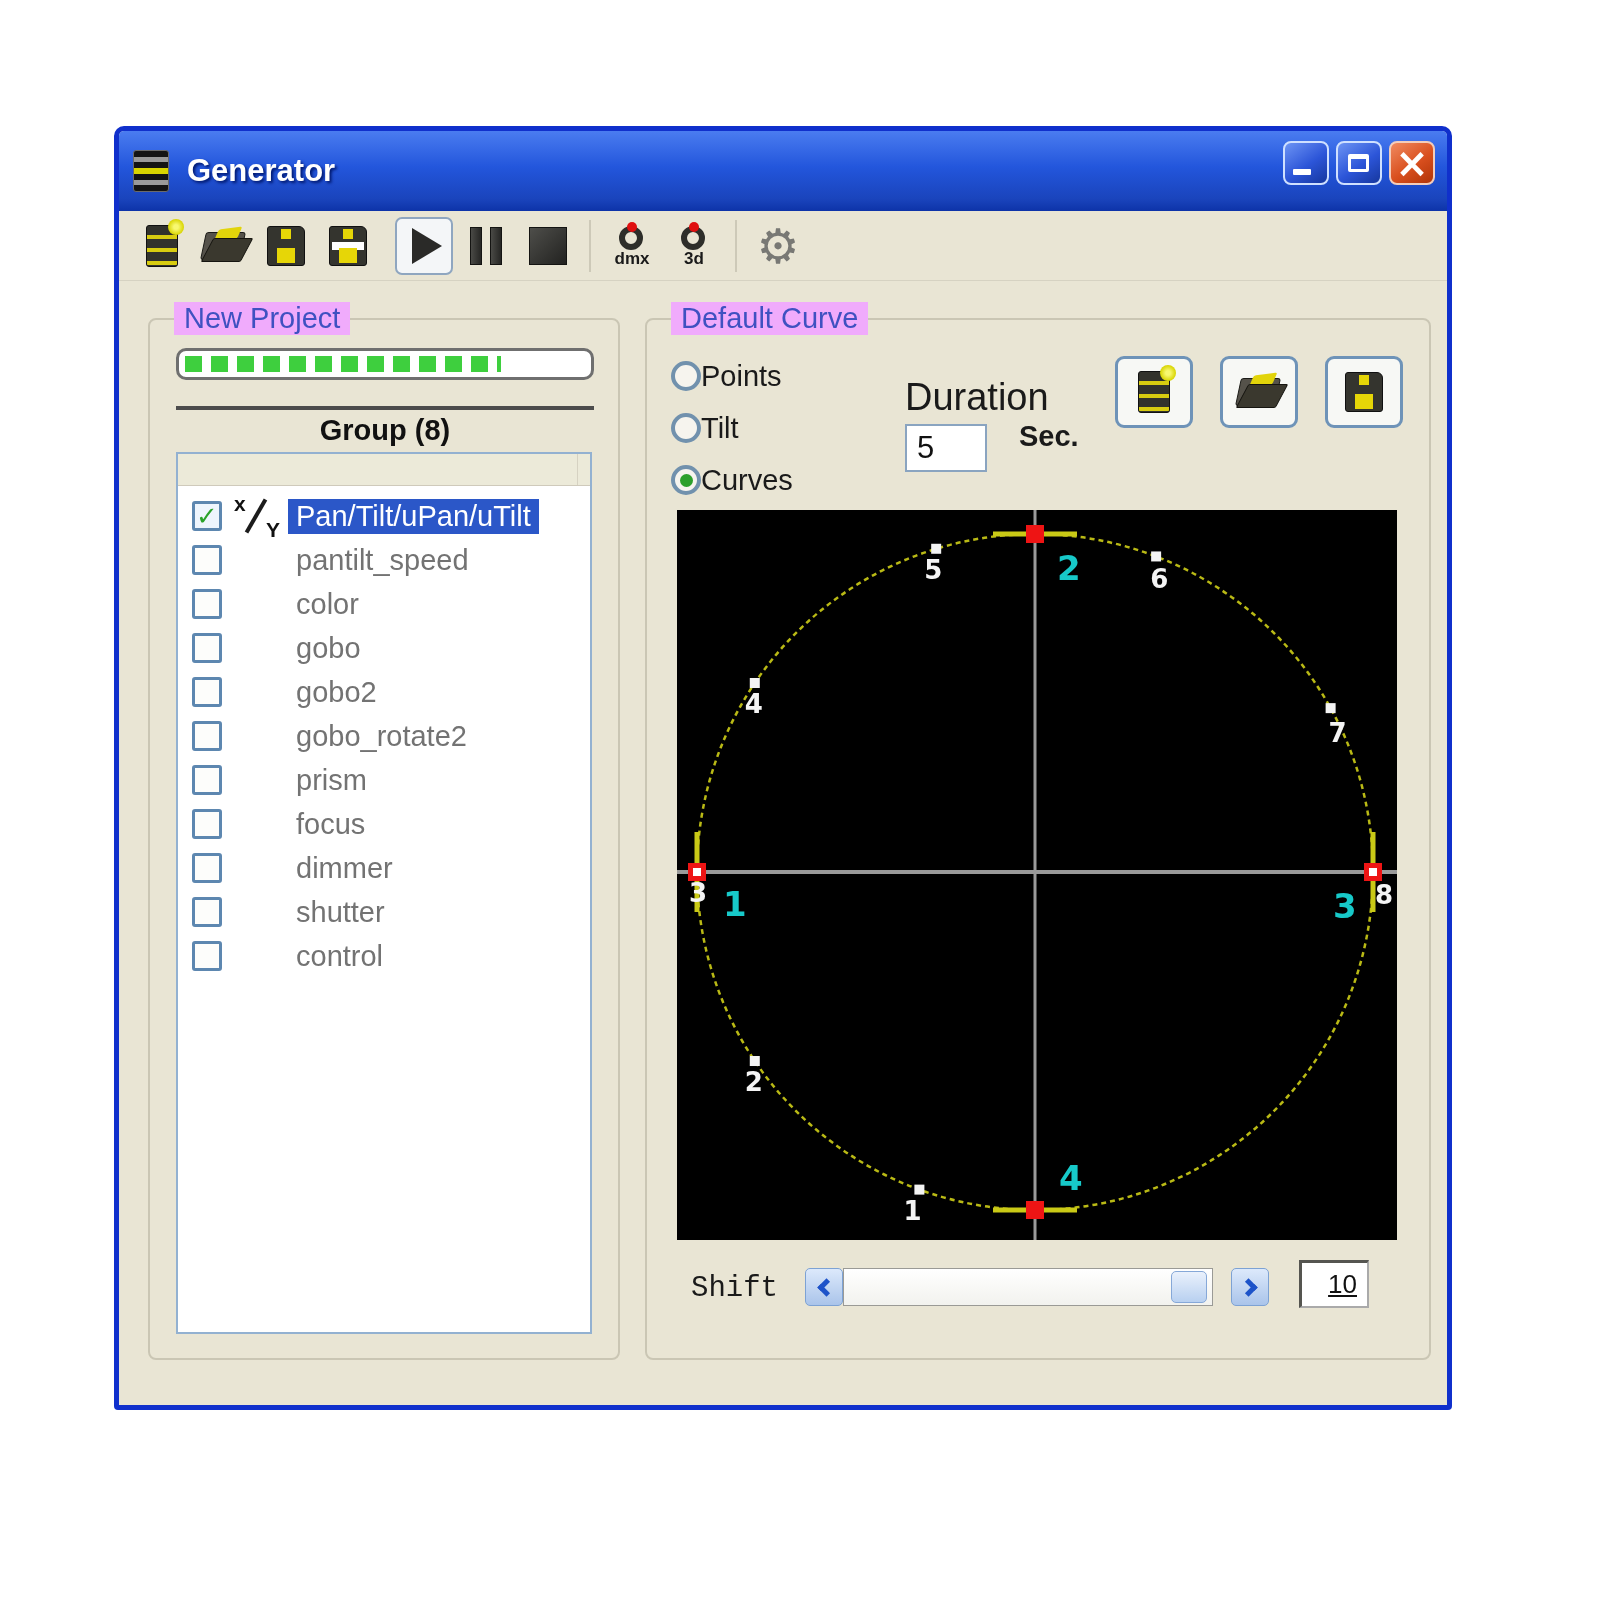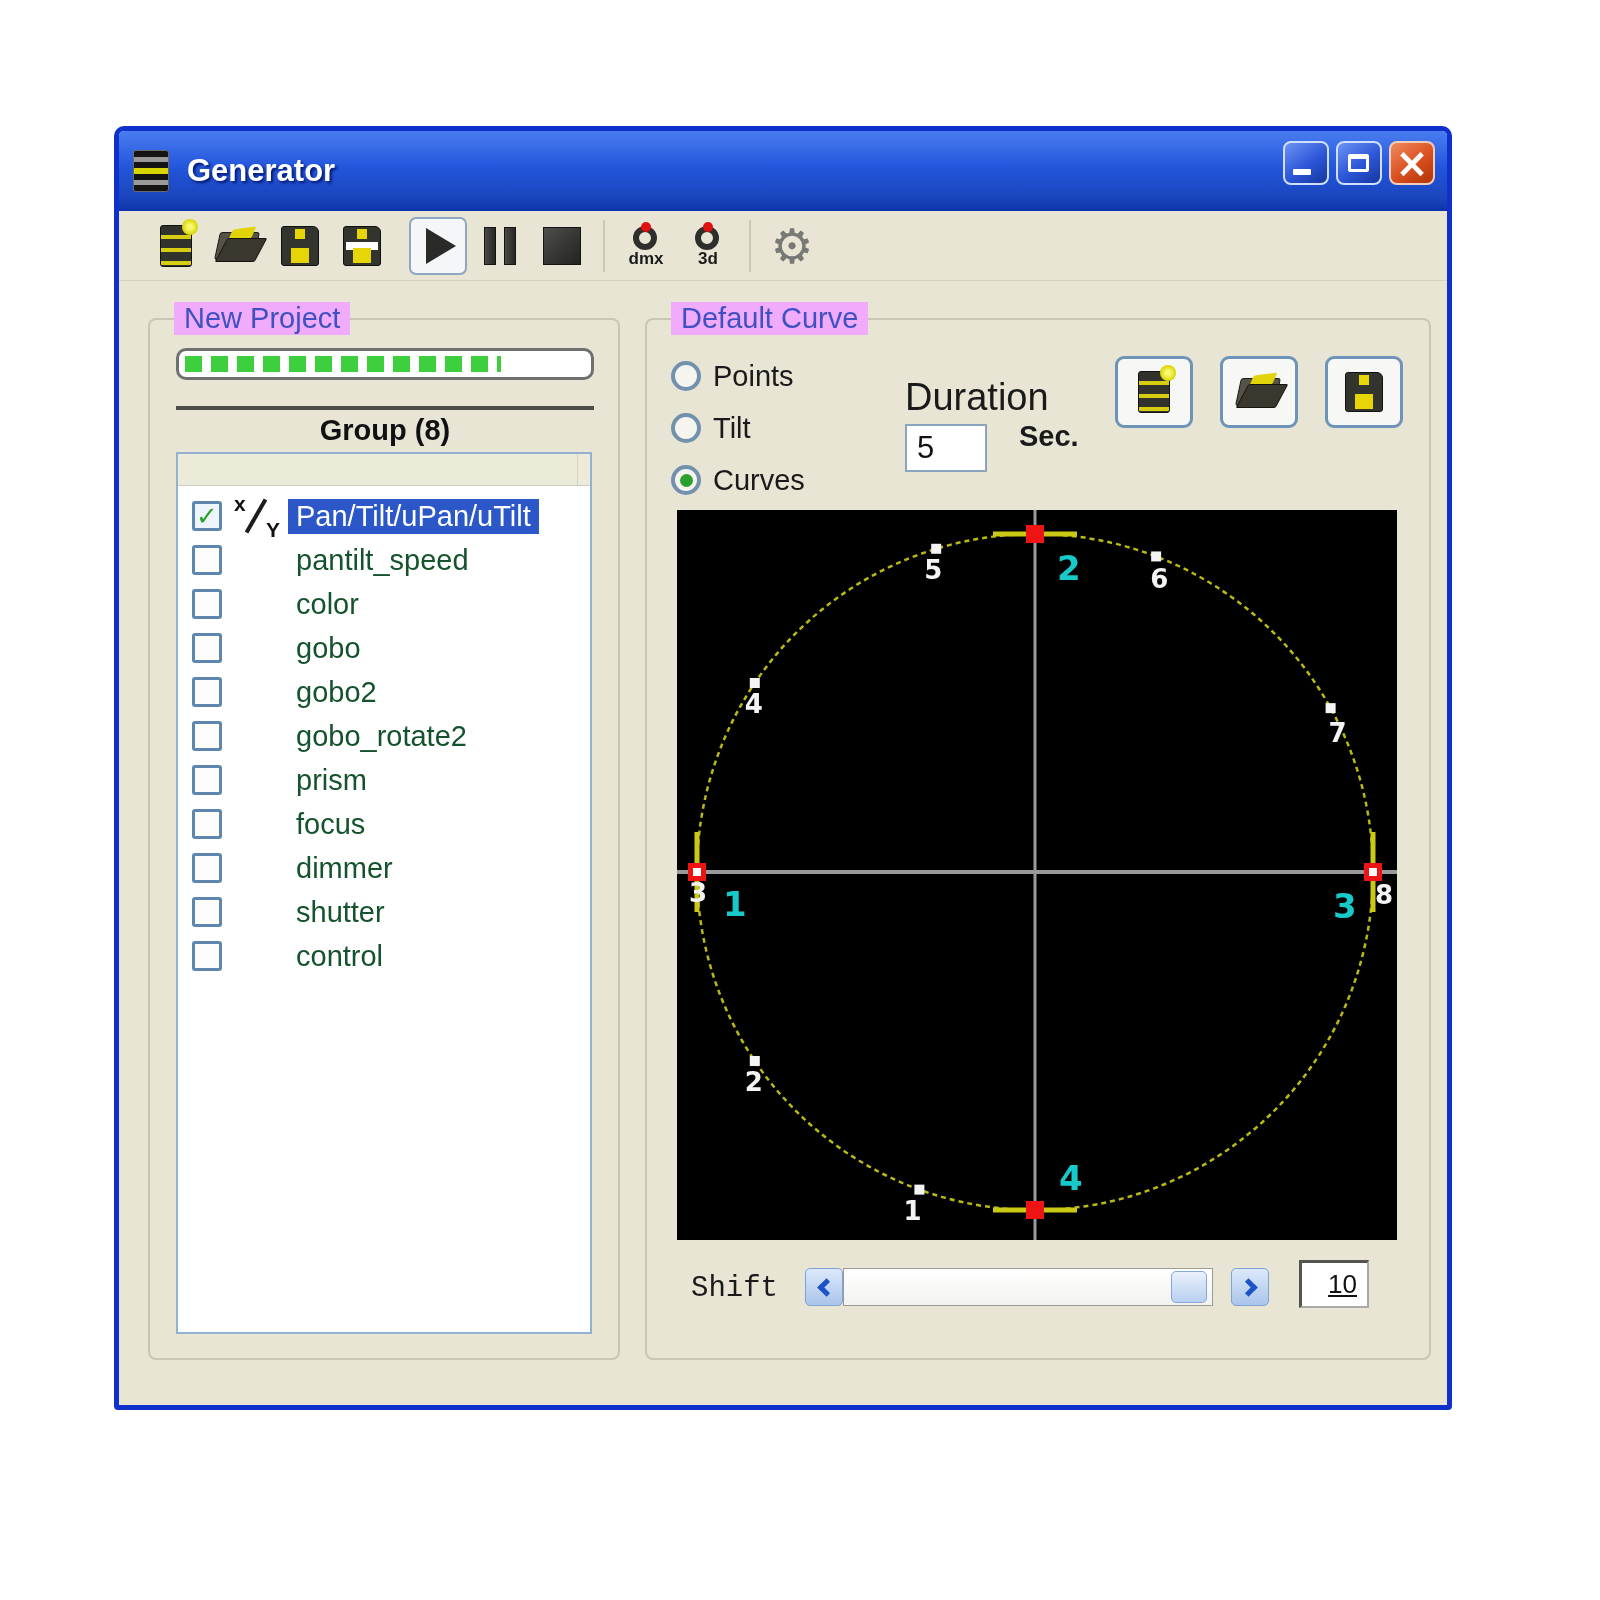--- a/index.html
+++ b/index.html
@@ -17,21 +17,21 @@
   .winbtns { position:absolute; right:12px; top:10px; display:flex; gap:7px; }
   .wbtn { width:46px; height:44px; border-radius:8px; position:relative; }
   .wbtn.blue { background:linear-gradient(145deg,#6d94f4 0%,#2c55d8 55%,#16379e 100%); border:2px solid #cfe0ff; }
   .wbtn.red  { background:linear-gradient(145deg,#f08a60 0%,#d94f1e 55%,#b03408 100%); border:2px solid #f3cdbb; }
   .glyph-min { position:absolute; left:8px; bottom:8px; width:18px; height:6px; background:#fff; border-radius:1px; }
   .glyph-max { position:absolute; left:10px; top:11px; width:21px; height:18px; border:3px solid #fff; border-top-width:5px; border-radius:2px; }
   .glyph-x { position:absolute; width:100%; height:100%; display:flex; align-items:center; justify-content:center;
              color:#fff; font-size:40px; font-weight:bold; line-height:1; font-family:"DejaVu Sans", sans-serif; }
 
   
-  .toolbar { height:70px; display:flex; align-items:center; padding-left:28px; gap:4px;
+  .toolbar { height:70px; display:flex; align-items:center; padding-left:14px; gap:4px;
              border-bottom:1px solid #d6d2c2; }
   .tbtn { width:58px; height:58px; display:flex; align-items:center; justify-content:center; position:relative; }
   .tbtn.pressed { background:#f4f6f8; border:2px solid #8fa6c0; border-radius:7px; }
   .tsep { width:2px; height:52px; background:#cdc9b8; margin:0 8px; }
 
   
   .icon-page { position:relative; width:32px; height:42px; background:#32322c; border-radius:3px;
                background-image:repeating-linear-gradient(180deg,transparent 0 9px,#d8cc10 9px 13px); border:1px solid #111; }
   .icon-page .spark { position:absolute; right:-7px; top:-7px; width:16px; height:16px; border-radius:50%;
                background:radial-gradient(circle,#f8f870 20%,#d8d400 70%); }
@@ -77,26 +77,26 @@
   .list-body { padding-top:8px; }
   .lrow { height:44px; display:flex; align-items:center; padding-left:14px; }
   .cbx { width:30px; height:30px; border:3px solid #5d87b0; border-radius:3px; background:#fdfdfb;
          display:flex; align-items:center; justify-content:center; flex:0 0 auto; }
   .cbx.checked { background:#eef5fd; }
   .cbx .mark { color:#2aa22a; font-size:26px; font-weight:bold; font-family:"DejaVu Sans", sans-serif; line-height:1; }
   .icon-slot { width:58px; height:42px; position:relative; flex:0 0 auto; margin-left:8px; }
   .xy-x { position:absolute; top:-3px; left:4px; font-weight:bold; font-size:21px; color:#111; }
   .xy-slash { position:absolute; left:24px; top:2px; width:4px; height:38px; background:#1c1c1c; transform:rotate(30deg); }
   .xy-y { position:absolute; bottom:-5px; right:8px; font-weight:bold; font-size:21px; color:#111; }
-  .lrow .lbl { font-size:29px; color:#14532d; padding:1px 8px; white-space:nowrap; }
+  .lrow .lbl { font-size:29px; color:#737373; padding:1px 8px; white-space:nowrap; }
   .lrow .lbl.selected { background:#2b57c8; color:#ffffff; }
 
   
   .radios { position:absolute; left:24px; top:30px; }
-  .radio-row { display:flex; align-items:center; height:52px; gap:12px; }
+  .radio-row { display:flex; align-items:center; height:52px; }
   .rbtn { width:30px; height:30px; border-radius:50%; border:4px solid #7191ad; background:#f6f4ee;
           display:flex; align-items:center; justify-content:center; }
   .rbtn .rdot { width:13px; height:13px; border-radius:50%; background:#2ca02c; display:none; }
   .radio-row.selected .rdot { display:block; }
   .radio-row .rlbl { font-size:29px; color:#1a1a1a; }
   .duration-label { position:absolute; left:258px; top:56px; font-size:38px; color:#1a1a1a; }
   .duration-input { position:absolute; left:258px; top:104px; width:82px; height:48px; background:#fff;
           border:2px solid #8aa4c0; font-size:31px; padding-left:10px; font-family:"Liberation Sans", sans-serif; color:#111; }
   .sec-label { position:absolute; left:372px; top:100px; font-size:29px; font-weight:600; color:#1a1a1a; }
   .panel-btn { position:absolute; top:36px; width:78px; height:72px; background:#f7f8f5; border:3px solid #6e93b8;

